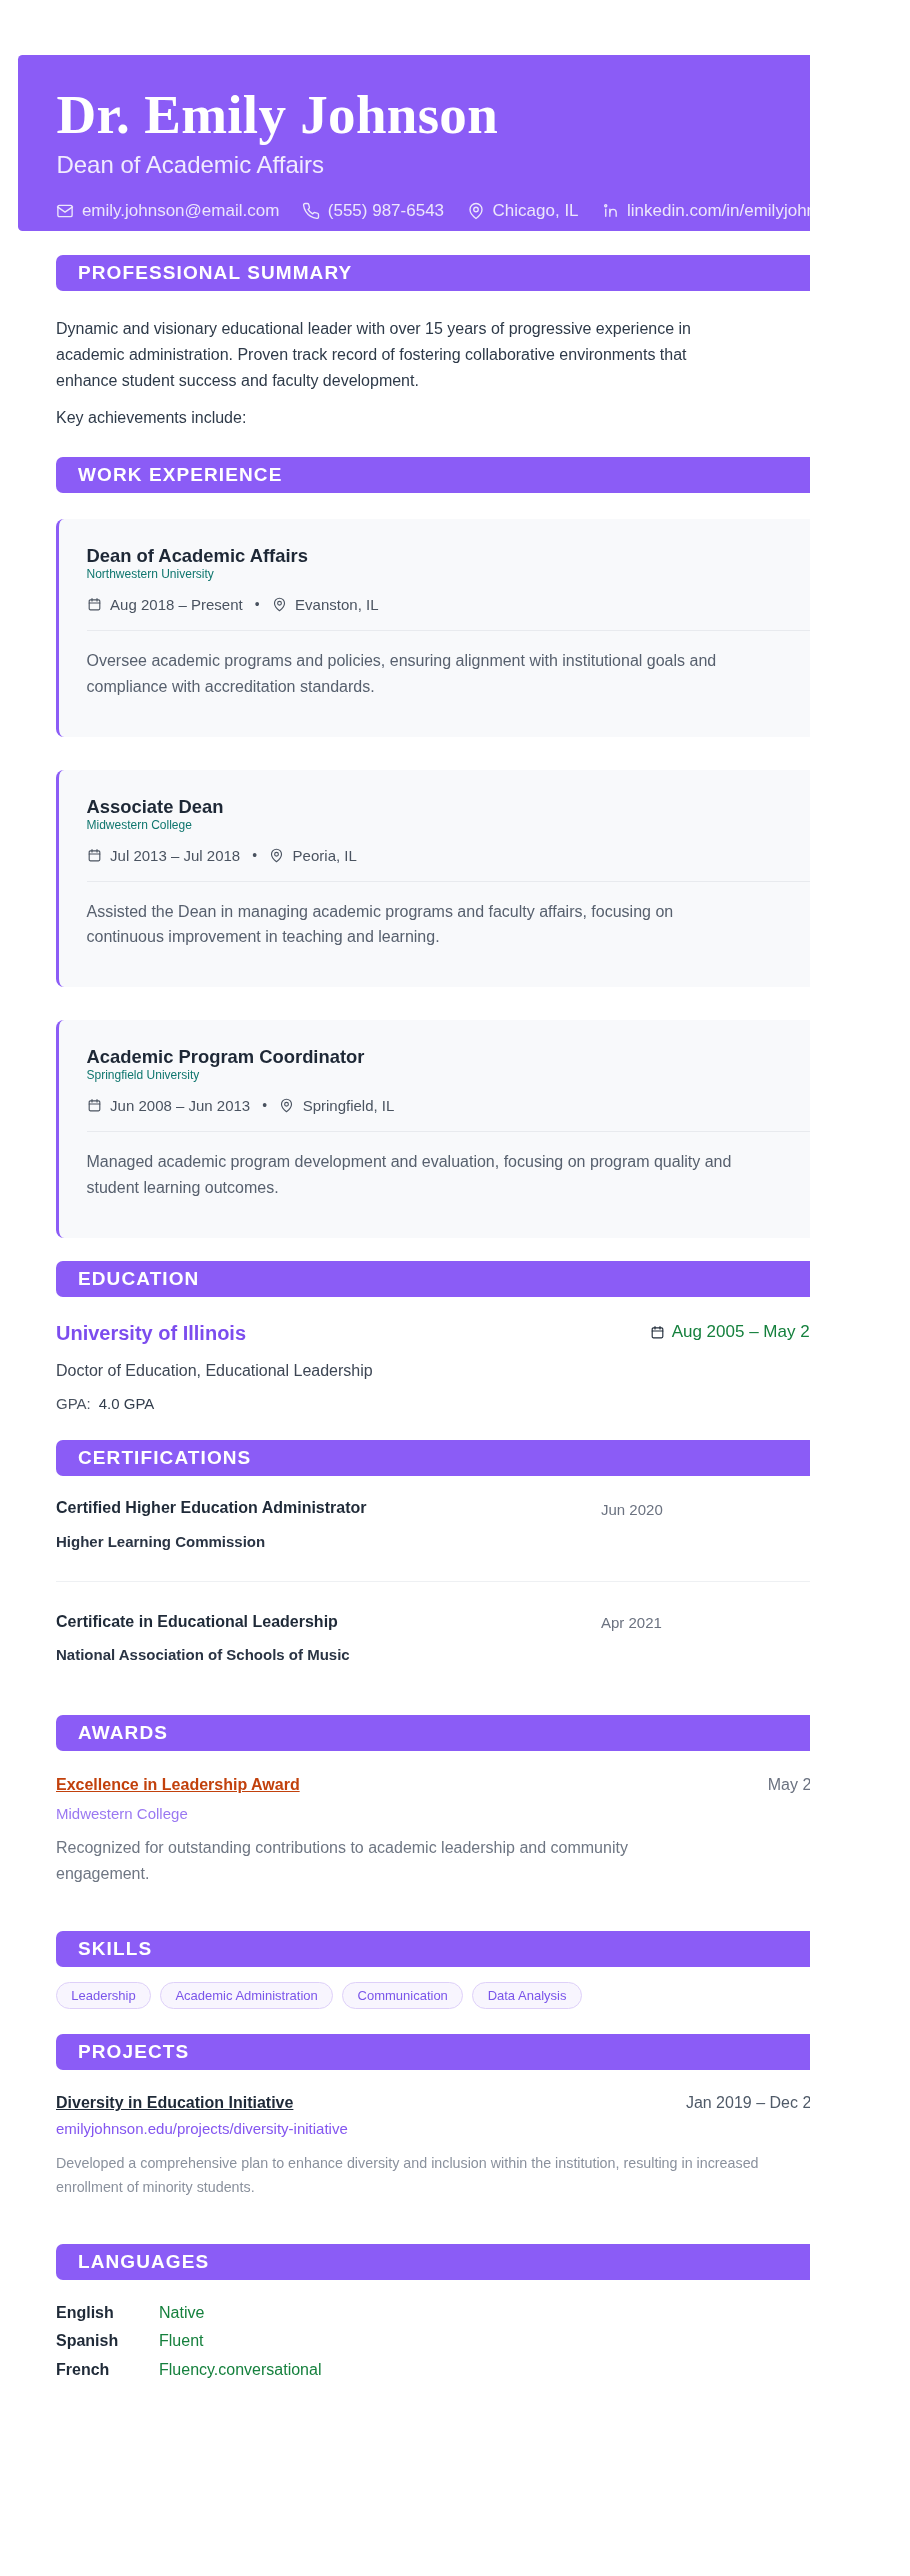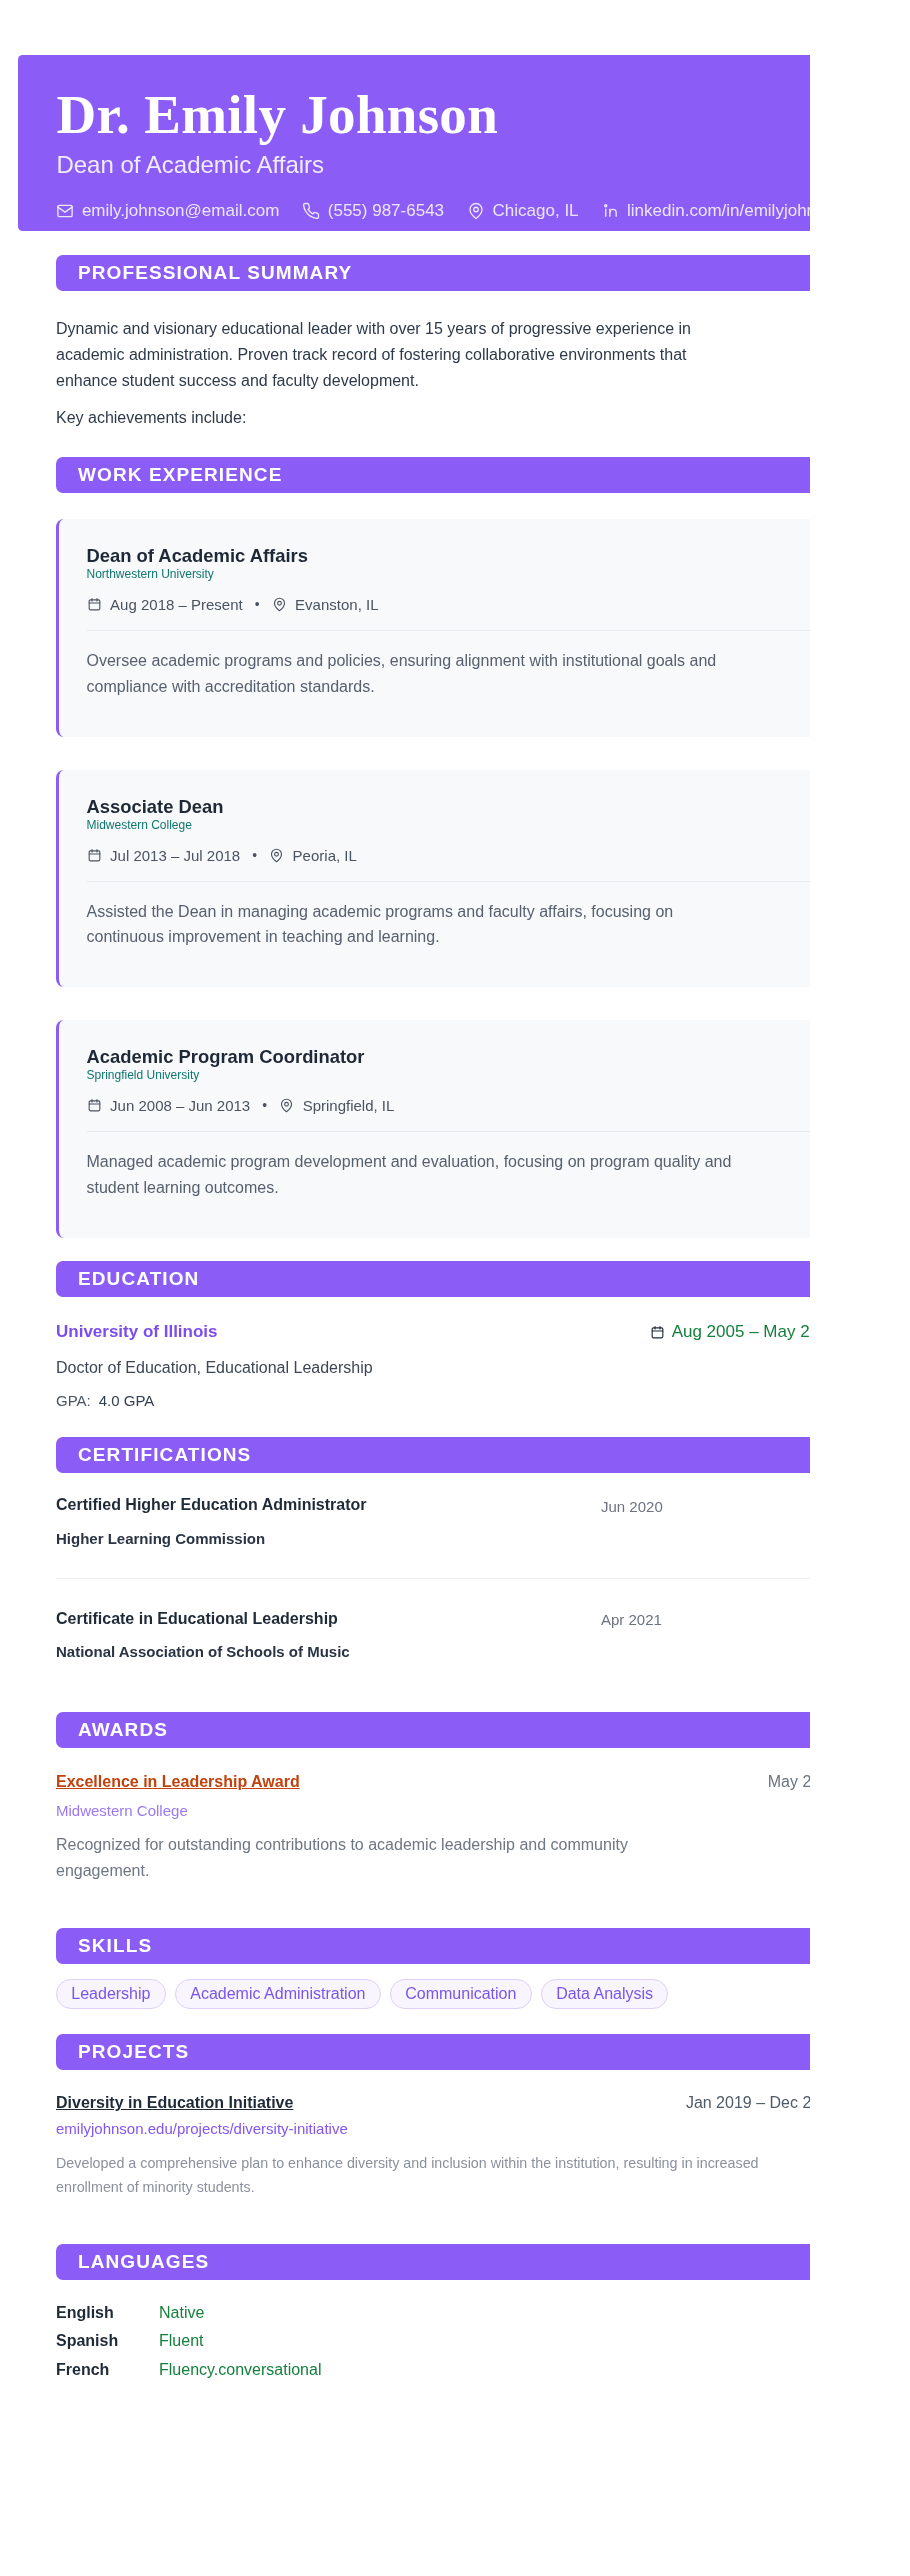--- a/index.html
+++ b/index.html
@@ -54,21 +54,21 @@
   .job-meta { margin-top:15px; display:flex; align-items:center; gap:8.6px; font-size:15px; color:#4a5360; }
   .micon { width:15px; height:15px; display:inline-flex; flex:none; }
   .micon svg { width:100%; height:100%; stroke:#4a5360; fill:none; stroke-width:1.8; stroke-linecap:round; stroke-linejoin:round; }
   .meta-dot { color:#4a5360; font-size:13.8px; padding:0 3.4px; }
   .card-divider { margin-top:17px; border:none; border-top:0.6px solid #e8eaee; }
   .job-desc { margin-top:17px; font-size:16px; line-height:1.62; color:#57606e; max-width:648px; }
 
   
   .edu { margin-top:25px; }
   .edu-head { display:flex; justify-content:space-between; align-items:flex-start; }
-  .edu-school { font-size:17px; font-weight:700; color:#7c4dee; }
+  .edu-school { font-size:20px; font-weight:700; color:#7c4dee; }
   .edu-date { display:flex; align-items:center; gap:6.9px; font-size:17px; color:#15803d; }
   .edu-date .micon svg { stroke:#1f2a38; }
   .edu-degree { margin-top:12.6px; font-size:16px; line-height:1.64; color:#3d4654; max-width:321px; }
   .edu-gpa { margin-top:11.5px; font-size:15px; color:#4a5360; }
   .edu-gpa .gpa-value { color:#333e4d; margin-left:8px; }
 
   
   .cert-list { margin-top:23px; }
   .cert-row { display:grid; grid-template-columns:545px 1fr; align-items:start; }
   .cert-title { font-size:16px; font-weight:700; color:#1f2a38; }
@@ -80,21 +80,21 @@
   .award { margin-top:25px; }
   .award-head { display:flex; justify-content:space-between; align-items:flex-start; }
   .award-title { font-size:16px; font-weight:700; color:#c2410c;text-decoration:underline; }
   .award-date { font-size:16px; color:#6b7280; }
   .award-org { margin-top:10.3px; font-size:15px; color:#9a78f2; }
   .award-desc { margin-top:13.8px; font-size:16px; line-height:1.6; color:#6e7683; max-width:642px; }
 
   
   .pills { margin-top:15px; display:flex; flex-wrap:wrap; gap:9.2px; }
   .pill {
-    font-size:16px; color:#7a55ea; background:#f8f5fe;
+    font-size:13px; color:#7a55ea; background:#f8f5fe;
     border:1.1px solid #ded0f9; border-radius:573px; padding:5.2px 14.3px;
     display:inline-flex; align-items:center;
   }
 
   
   .project { margin-top:24px; }
   .project-head { display:flex; justify-content:space-between; align-items:flex-start; }
   .project-title { font-size:16px; font-weight:700; color:#1f2a38;text-decoration:underline; }
   .project-date { font-size:16px; color:#4f5a68; }
   .project-link { margin-top:8px; font-size:15px; color:#8456f0; }

